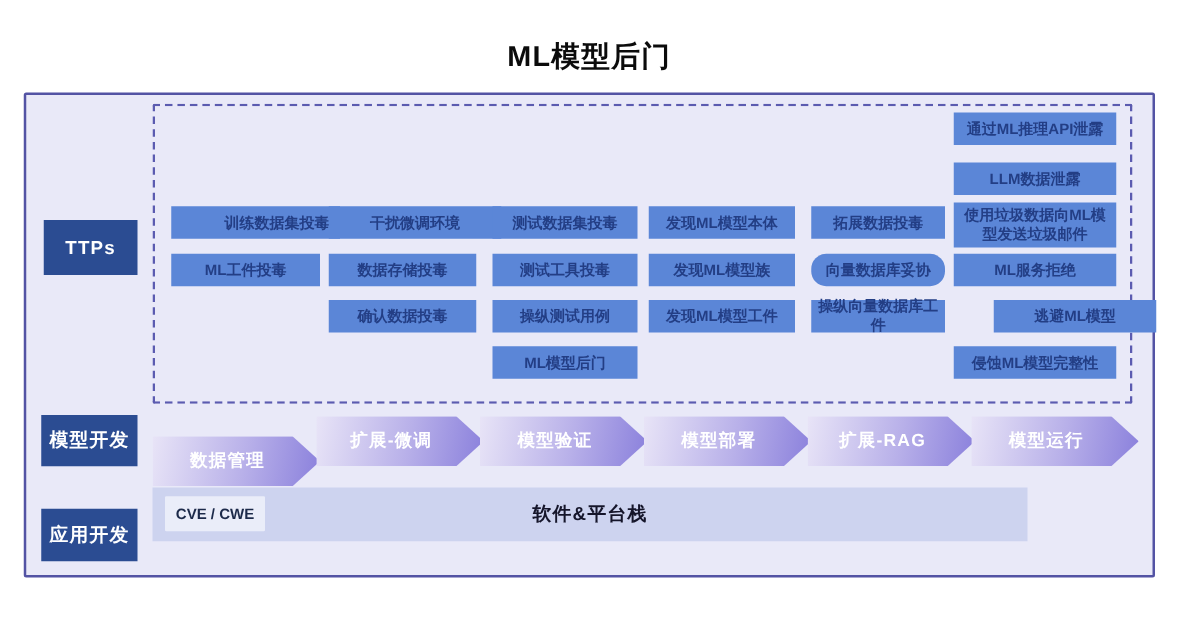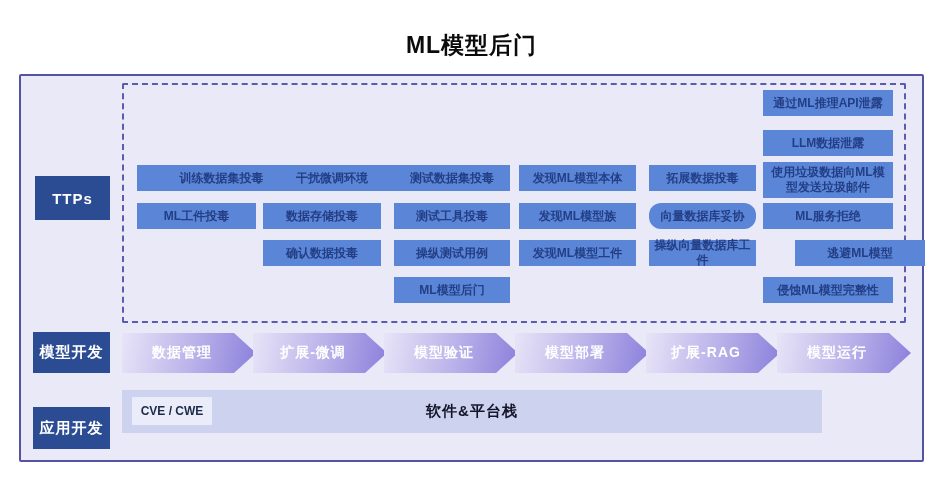--- a/index.html
+++ b/index.html
@@ -82,21 +82,21 @@
     <div class="ttp-box" style="left:628px;top:127px;width:107px;height:26px;border-radius:12px;">向量数据库妥协</div>
     <div class="ttp-box" style="left:628px;top:164px;width:107px;height:26px;">操纵向量数据库工件</div>
 
     <div class="ttp-box" style="left:742px;top:14px;width:130px;height:26px;">通过ML推理API泄露</div>
     <div class="ttp-box" style="left:742px;top:54px;width:130px;height:26px;">LLM数据泄露</div>
     <div class="ttp-box" style="left:742px;top:86px;width:130px;height:36px;">使用垃圾数据向ML模型发送垃圾邮件</div>
     <div class="ttp-box" style="left:742px;top:127px;width:130px;height:26px;">ML服务拒绝</div>
     <div class="ttp-box" style="left:742px;top:164px;width:130px;height:26px;margin-left:32px;">逃避ML模型</div>
     <div class="ttp-box" style="left:742px;top:201px;width:130px;height:26px;">侵蚀ML模型完整性</div>
 
-    <div class="arrow" style="left:101px;">数据管理</div>
+    <div class="arrow" style="left:101px;margin-top:16px;">数据管理</div>
     <div class="arrow" style="left:232px;">扩展-微调</div>
     <div class="arrow" style="left:363px;">模型验证</div>
     <div class="arrow" style="left:494px;">模型部署</div>
     <div class="arrow" style="left:625px;">扩展-RAG</div>
     <div class="arrow" style="left:756px;">模型运行</div>
 
     <div class="app-bar">
       <div class="cve-box">CVE / CWE</div>
       <div class="stack-label">软件&amp;平台栈</div>
     </div>

